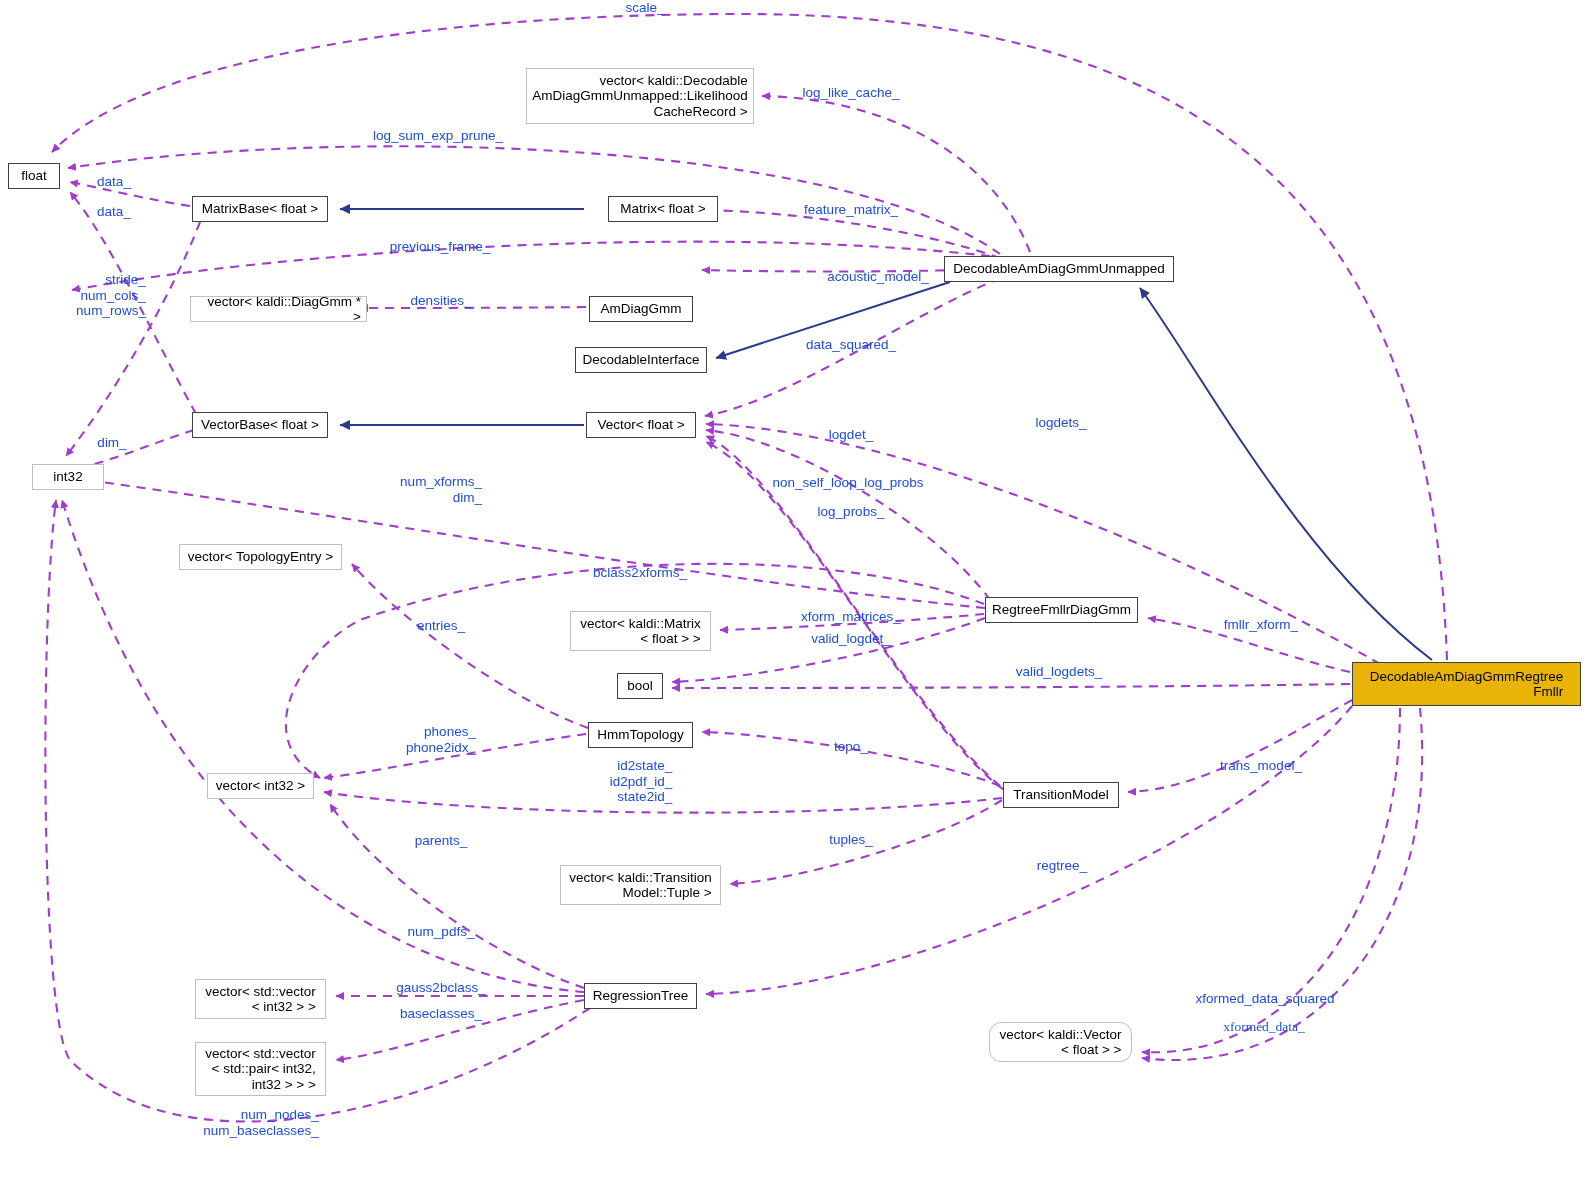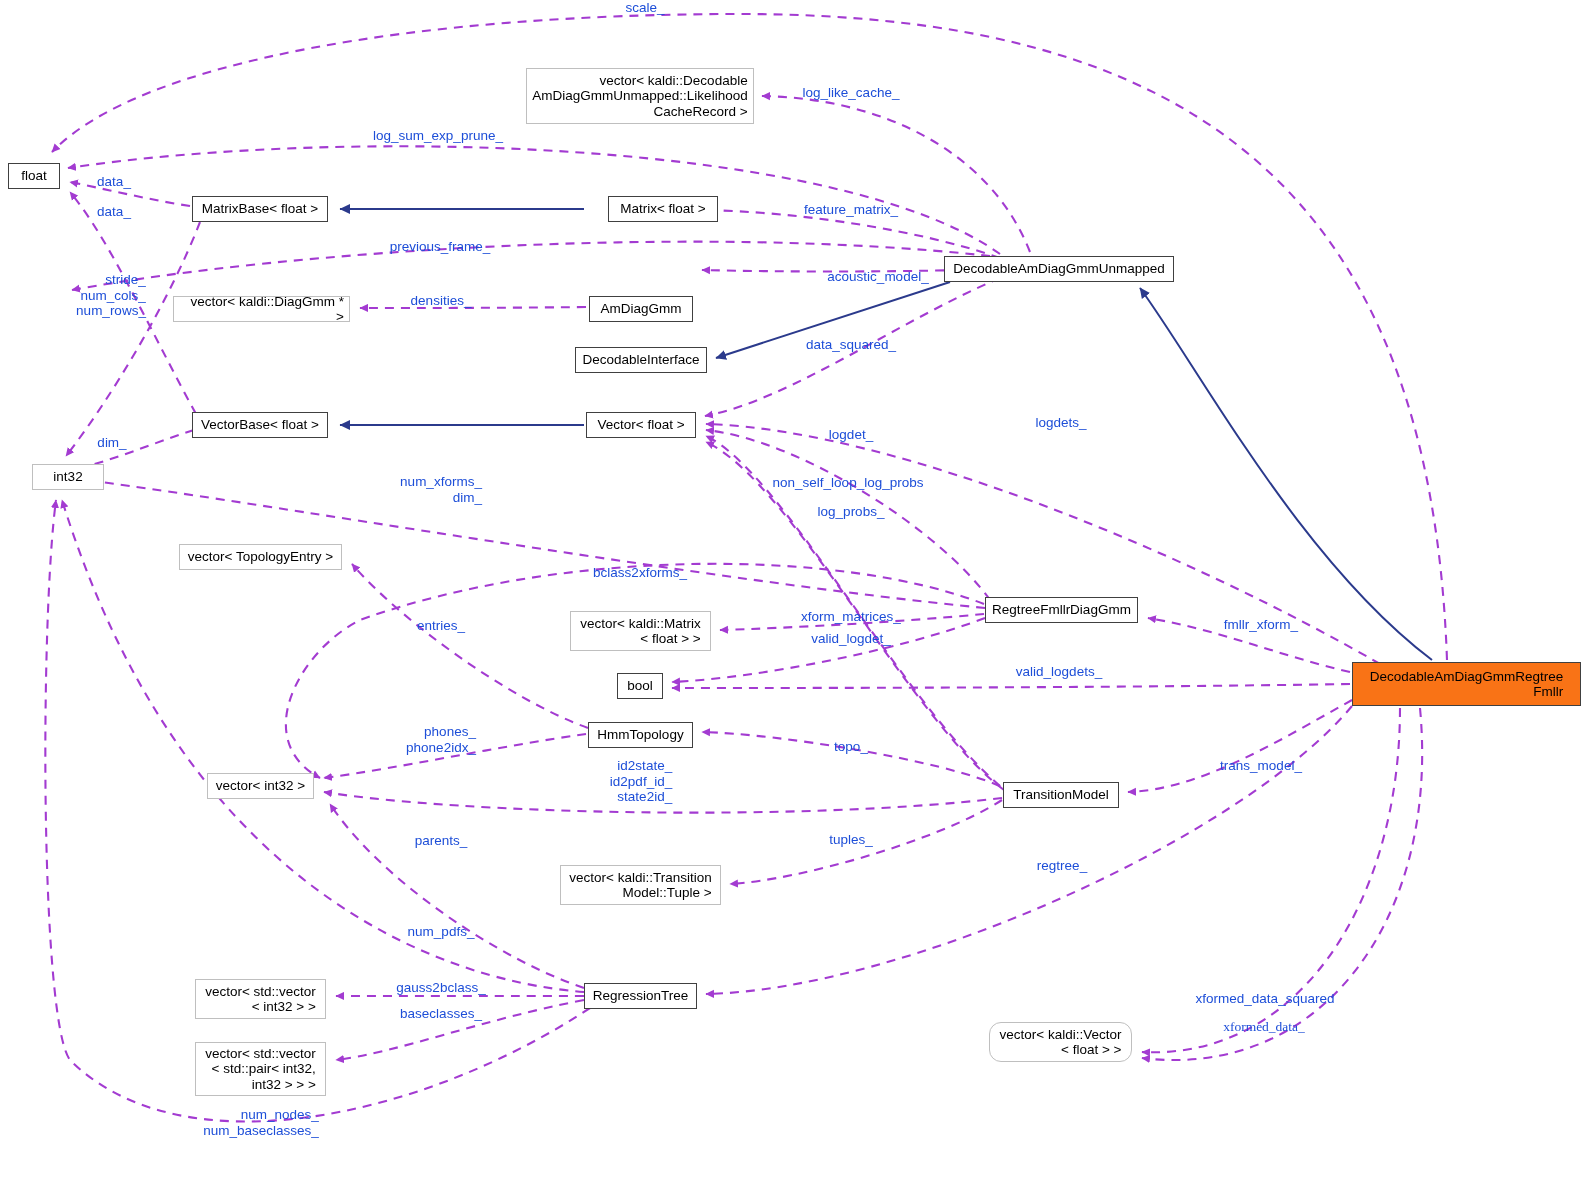--- a/index.html
+++ b/index.html
@@ -21,21 +21,21 @@
     color:#000000;
     background:#ffffff;
     white-space:pre-line;
     padding:1px 5px;
   }
   
   .node.stl{ border:1px solid #bfbfbf; }
   
   .node.cls{ border:1.6px solid #404040; }
   
-  .node.focus{ border:1.6px solid #404040; background:#f97316; }
+  .node.focus{ border:1.6px solid #404040; background:#eab308; }
 
   .elabel{
     position:absolute;
     font-size:13.5px;
     line-height:15.5px;
     color:#1d4ed8;
     white-space:pre-line;
     text-align:right;
     transform:translateX(-50%);
   }
@@ -142,21 +142,21 @@
     </g>
   </svg>
 
   <div class="node cls" style="left:8px;top:163px;width:52px;height:26px;">float</div>
   <div class="node stl" style="left:0;top:464px;width:72px;height:26px;margin-left:32px;">int32</div>
   <div class="node stl" style="left:526px;top:68px;width:228px;height:56px;">vector&lt; kaldi::Decodable
 AmDiagGmmUnmapped::Likelihood
 CacheRecord &gt;</div>
   <div class="node cls" style="left:192px;top:196px;width:136px;height:26px;">MatrixBase&lt; float &gt;</div>
   <div class="node cls" style="left:586px;top:196px;width:110px;height:26px;margin-left:22px;">Matrix&lt; float &gt;</div>
-  <div class="node stl" style="left:173px;top:296px;width:177px;height:26px;">vector&lt; kaldi::DiagGmm * &gt;</div>
+  <div class="node stl" style="left:190px;top:296px;width:177px;height:26px;">vector&lt; kaldi::DiagGmm * &gt;</div>
   <div class="node cls" style="left:589px;top:296px;width:104px;height:26px;">AmDiagGmm</div>
   <div class="node cls" style="left:575px;top:347px;width:132px;height:26px;">DecodableInterface</div>
   <div class="node cls" style="left:192px;top:412px;width:136px;height:26px;">VectorBase&lt; float &gt;</div>
   <div class="node cls" style="left:586px;top:412px;width:110px;height:26px;">Vector&lt; float &gt;</div>
   <div class="node cls" style="left:944px;top:256px;width:230px;height:26px;">DecodableAmDiagGmmUnmapped</div>
   <div class="node stl" style="left:179px;top:544px;width:163px;height:26px;">vector&lt; TopologyEntry &gt;</div>
   <div class="node stl" style="left:570px;top:611px;width:141px;height:40px;">vector&lt; kaldi::Matrix
 &lt; float &gt; &gt;</div>
   <div class="node cls" style="left:617px;top:673px;width:46px;height:26px;">bool</div>
   <div class="node cls" style="left:588px;top:722px;width:105px;height:26px;">HmmTopology</div>

